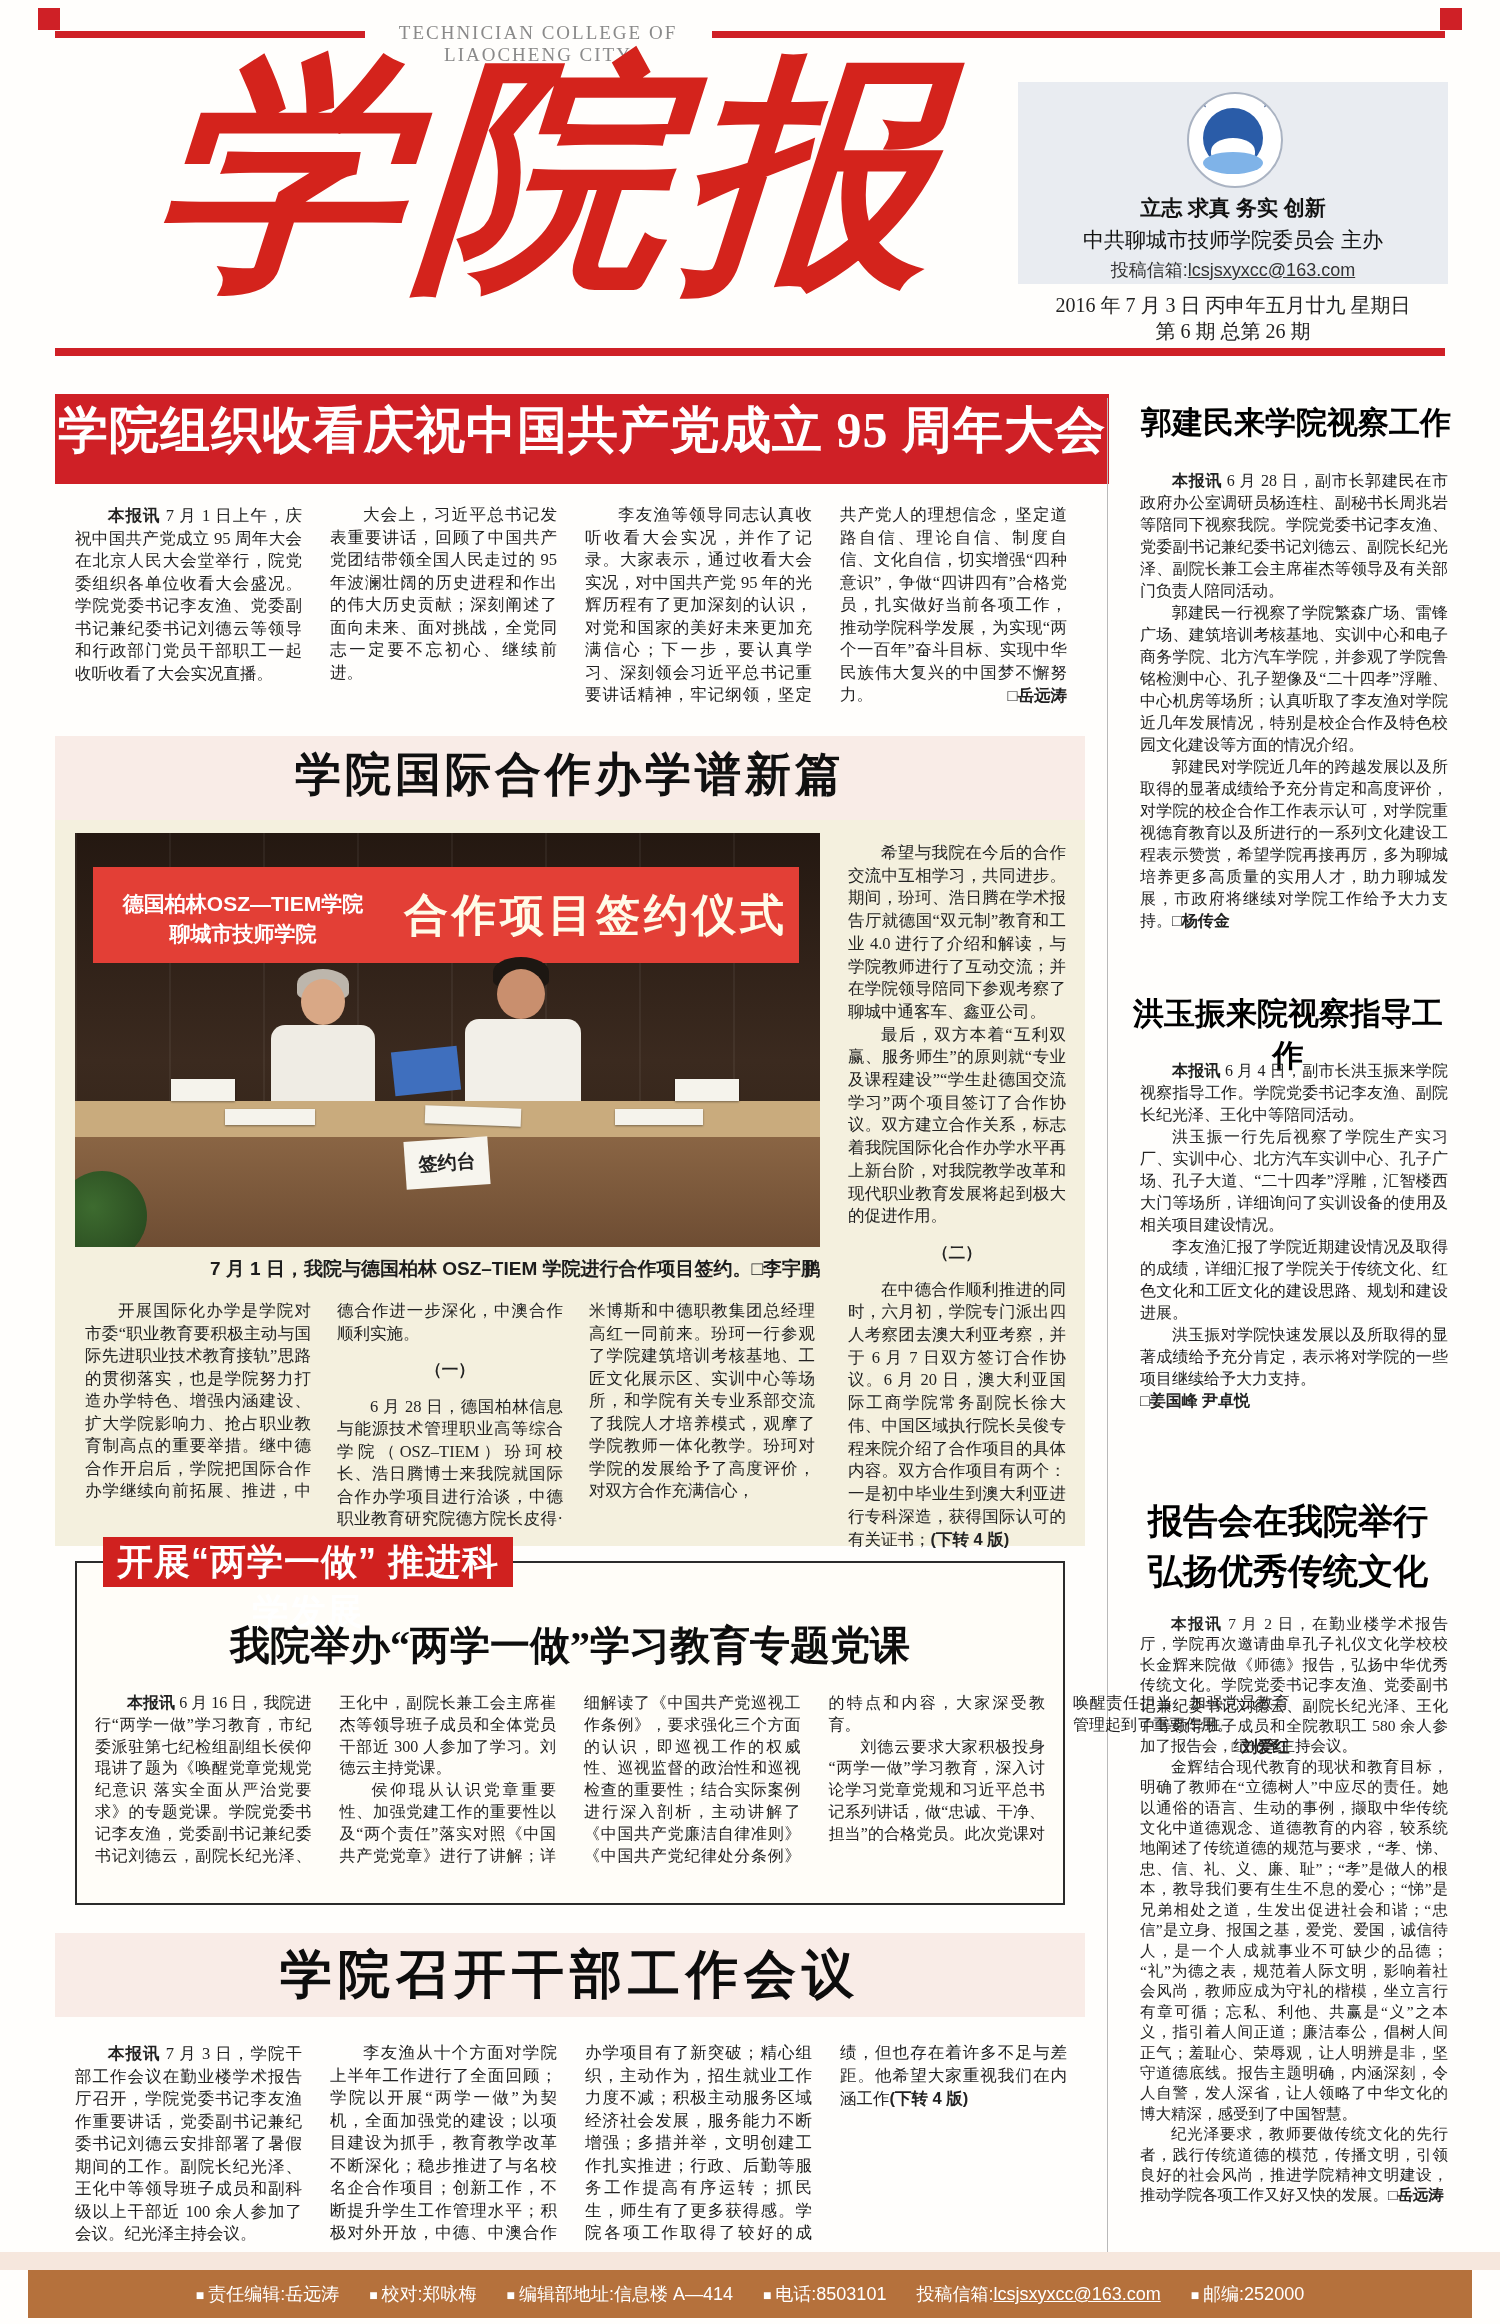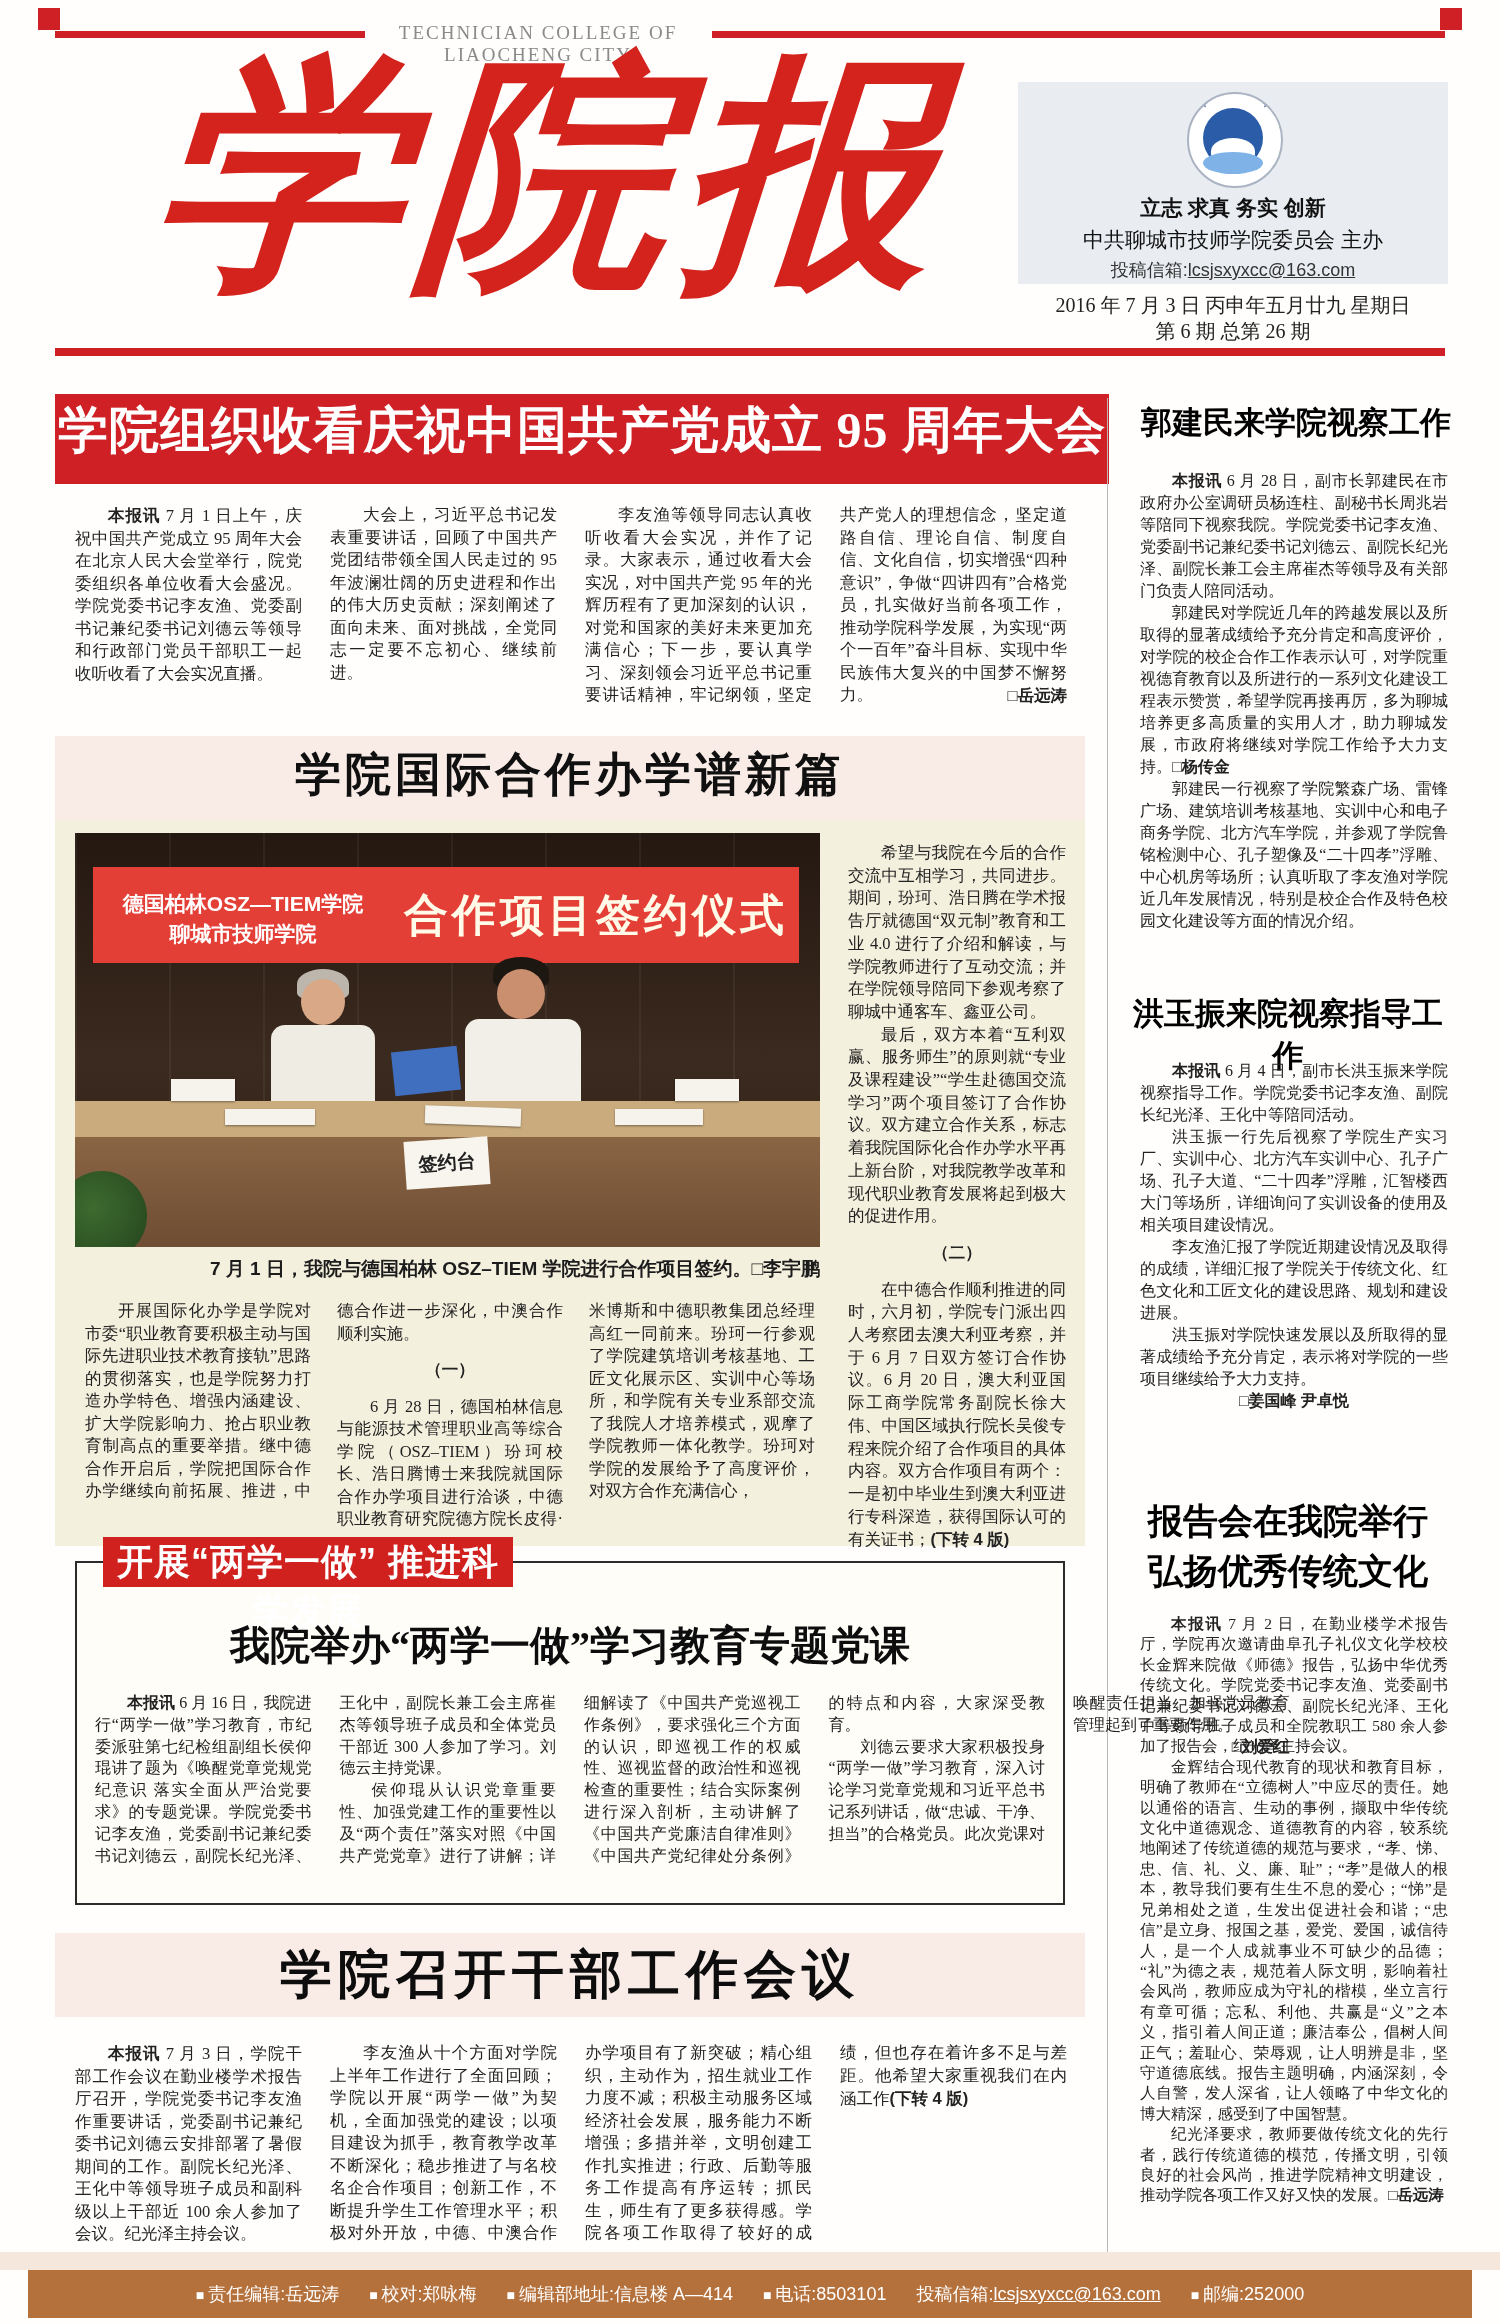--- a/index.html
+++ b/index.html
@@ -220,31 +220,31 @@
   <div class="cadre-band"></div>
   <div class="cadre-head">学院召开干部工作会议</div>
   <div class="abs bodytxt cols4 cadre-cols">
     <p><b class="lead">本报讯</b><span>  7 月 3 日，学院干部工作会议在勤业楼学术报告厅召开，学院党委书记李友渔作重要讲话，党委副书记兼纪委书记刘德云安排部署了暑假期间的工作。副院长纪光泽、王化中等领导班子成员和副科级以上干部近 100 余人参加了会议。纪光泽主持会议。</span></p>
     <p><span>李友渔从十个方面对学院上半年工作进行了全面回顾；学院以开展“两学一做”为契机，全面加强党的建设；以项目建设为抓手，教育教学改革不断深化；稳步推进了与名校名企合作项目；创新工作，不断提升学生工作管理水平；积极对外开放，中德、中澳合作办学项目有了新突破；精心组织，主动作为，招生就业工作力度不减；积极主动服务区域经济社会发展，服务能力不断增强；多措并举，文明创建工作扎实推进；行政、后勤等服务工作提高有序运转；抓民生，师生有了更多获得感。学院各项工作取得了较好的成绩，但也存在着许多不足与差距。他希望大家重视我们在内涵工作</span><b class="sign">(下转 4 版)</b></p>
   </div>
 
   <div class="side-head" style="top:402px;font-size:31px;margin-left:8px;">郭建民来学院视察工作</div>
   <div class="side-body" style="top:470px;">
     <p><b class="lead">本报讯</b><span>  6 月 28 日，副市长郭建民在市政府办公室调研员杨连柱、副秘书长周兆岩等陪同下视察我院。学院党委书记李友渔、党委副书记兼纪委书记刘德云、副院长纪光泽、副院长兼工会主席崔杰等领导及有关部门负责人陪同活动。</span></p>
+    <p>郭建民一行视察了学院繁森广场、雷锋广场、建筑培训考核基地、实训中心和电子商务学院、北方汽车学院，并参观了学院鲁铭检测中心、孔子塑像及“二十四孝”浮雕、中心机房等场所；认真听取了李友渔对学院近几年发展情况，特别是校企合作及特色校园文化建设等方面的情况介绍。</p>
     <p><span>郭建民对学院近几年的跨越发展以及所取得的显著成绩给予充分肯定和高度评价，对学院的校企合作工作表示认可，对学院重视德育教育以及所进行的一系列文化建设工程表示赞赏，希望学院再接再厉，多为聊城培养更多高质量的实用人才，助力聊城发展，市政府将继续对学院工作给予大力支持。</span><b class="sign">□杨传金</b></p>
-    <p>郭建民一行视察了学院繁森广场、雷锋广场、建筑培训考核基地、实训中心和电子商务学院、北方汽车学院，并参观了学院鲁铭检测中心、孔子塑像及“二十四孝”浮雕、中心机房等场所；认真听取了李友渔对学院近几年发展情况，特别是校企合作及特色校园文化建设等方面的情况介绍。</p>
   </div>
 
   <div class="side-head" style="top:993px;font-size:31px;">洪玉振来院视察指导工作</div>
   <div class="side-body" style="top:1060px;">
     <p><b class="lead">本报讯</b><span>  6 月 4 日，副市长洪玉振来学院视察指导工作。学院党委书记李友渔、副院长纪光泽、王化中等陪同活动。</span></p>
     <p>洪玉振一行先后视察了学院生产实习厂、实训中心、北方汽车实训中心、孔子广场、孔子大道、“二十四孝”浮雕，汇智楼西大门等场所，详细询问了实训设备的使用及相关项目建设情况。</p>
     <p>李友渔汇报了学院近期建设情况及取得的成绩，详细汇报了学院关于传统文化、红色文化和工匠文化的建设思路、规划和建设进展。</p>
     <p>洪玉振对学院快速发展以及所取得的显著成绩给予充分肯定，表示将对学院的一些项目继续给予大力支持。</p>
-    <p style="text-align:center;text-indent:0;"><b class="sign">□姜国峰 尹卓悦</b></p>
+    <p style="text-align:left;text-indent:0;"><b class="sign">□姜国峰 尹卓悦</b></p>
   </div>
 
   <div class="side-head" style="top:1496px;font-size:35px;line-height:50px;">
     <div>报告会在我院举行</div>
     <div>弘扬优秀传统文化</div>
   </div>
   <div class="side-body culture-body" style="top:1614px;">
     <p><b class="lead">本报讯</b><span>  7 月 2 日，在勤业楼学术报告厅，学院再次邀请曲阜孔子礼仪文化学校校长金辉来院做《师德》报告，弘扬中华优秀传统文化。学院党委书记李友渔、党委副书记兼纪委书记刘德云、副院长纪光泽、王化中等领导班子成员和全院教职工 580 余人参加了报告会，纪光泽主持会议。</span></p>
     <p>金辉结合现代教育的现状和教育目标，明确了教师在“立德树人”中应尽的责任。她以通俗的语言、生动的事例，撷取中华传统文化中道德观念、道德教育的内容，较系统地阐述了传统道德的规范与要求，“孝、悌、忠、信、礼、义、廉、耻”；“孝”是做人的根本，教导我们要有生生不息的爱心；“悌”是兄弟相处之道，生发出促进社会和谐；“忠信”是立身、报国之基，爱党、爱国，诚信待人，是一个人成就事业不可缺少的品德；“礼”为德之表，规范着人际文明，影响着社会风尚，教师应成为守礼的楷模，坐立言行有章可循；忘私、利他、共赢是“义”之本义，指引着人间正道；廉洁奉公，倡树人间正气；羞耻心、荣辱观，让人明辨是非，坚守道德底线。报告主题明确，内涵深刻，令人自警，发人深省，让人领略了中华文化的博大精深，感受到了中国智慧。</p>
     <p><span>纪光泽要求，教师要做传统文化的先行者，践行传统道德的模范，传播文明，引领良好的社会风尚，推进学院精神文明建设，推动学院各项工作又好又快的发展。</span><b class="sign">□岳远涛</b></p>

